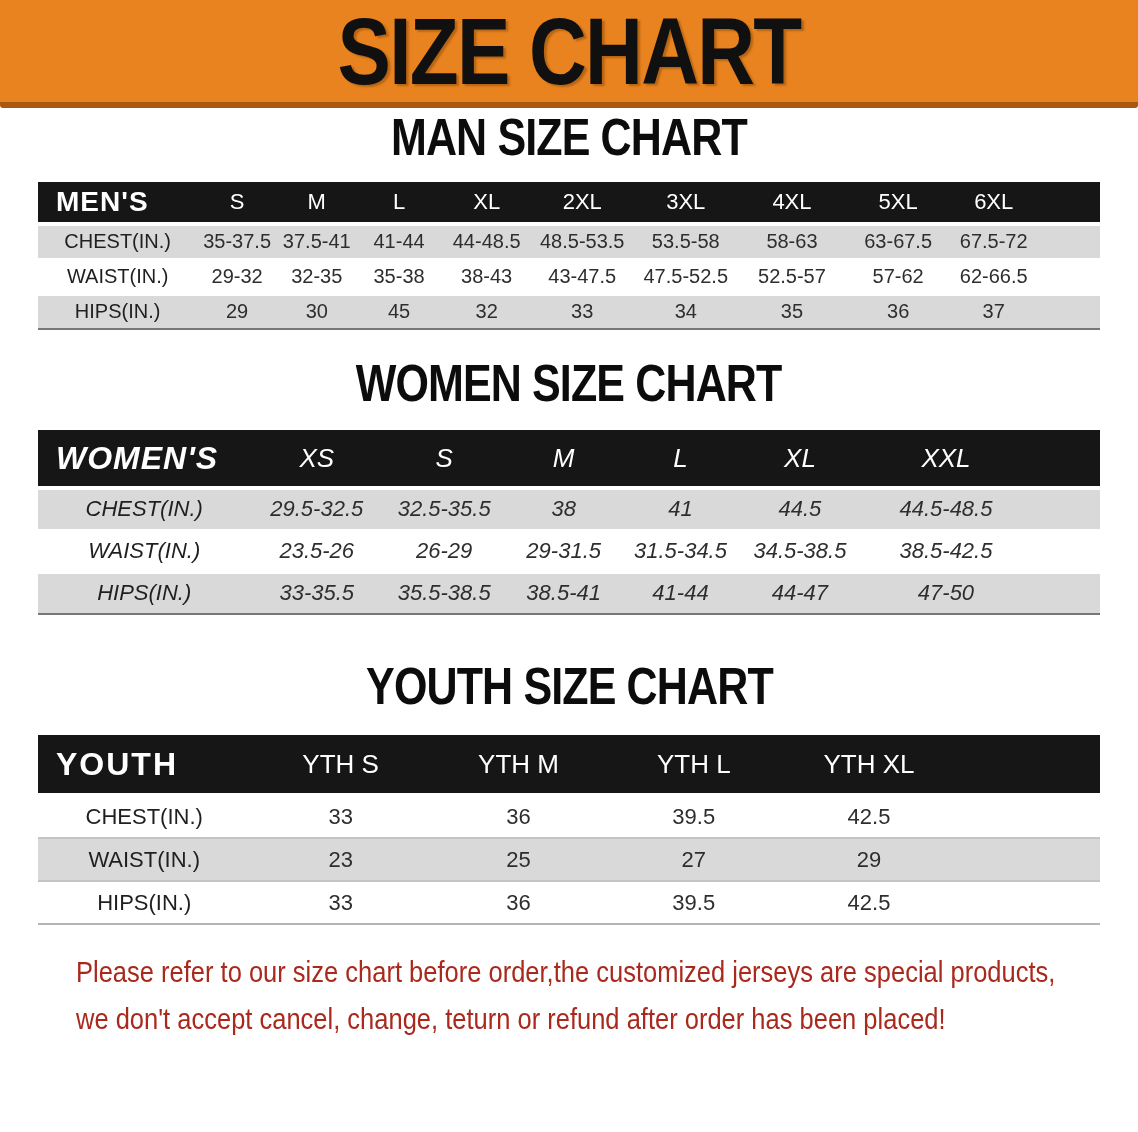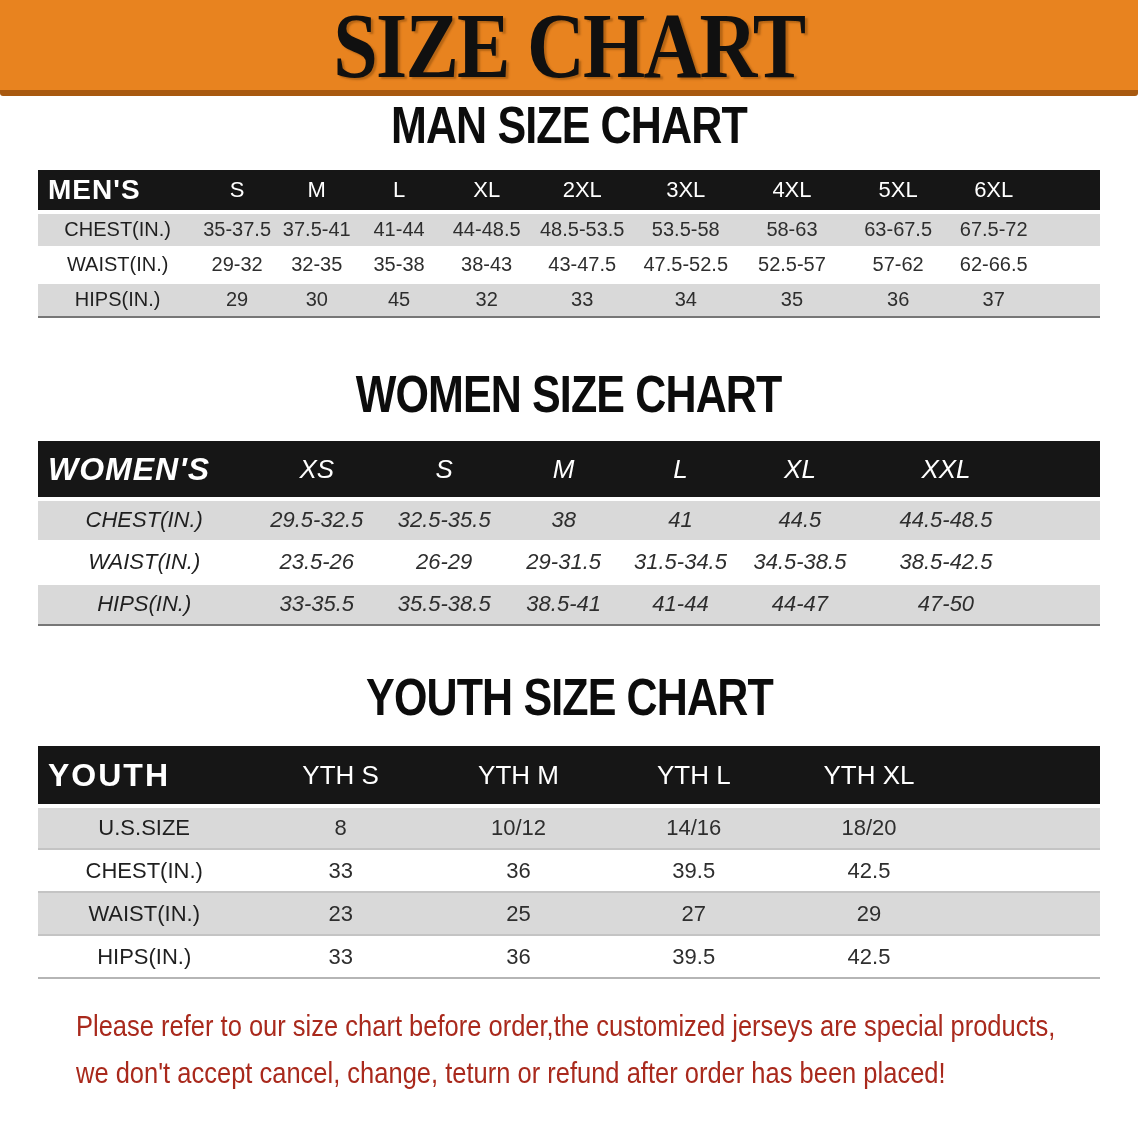--- a/index.html
+++ b/index.html
@@ -12,28 +12,27 @@
   *{box-sizing:border-box;}
   html,body{margin:0;padding:0;}
   body{
     width:1138px;
     background:#ffffff;
     font-family:"Liberation Sans", sans-serif;
     color:#222;
   }
   
   .banner{
-    height:96px;
+    height:108px;
     background:var(--banner-bg);
     border-bottom:6px solid var(--banner-edge);
     display:flex;
     align-items:center;
     justify-content:center;
     border-radius:0 0 3px 3px;
-    font-family:Liberation Serif, serif;
   }
   .banner-title{
     font-size:92px;
     font-weight:bold;
     color:#101010;
     letter-spacing:-2px;
     line-height:1;
     transform:scaleX(0.87) scaleY(1.02);
     transform-origin:center;
     white-space:nowrap;
@@ -50,40 +49,40 @@
     display:inline-block;
     font-size:50px;
     font-weight:bold;
     color:#0c0c0c;
     letter-spacing:-1px;
     transform:scaleX(0.86) scaleY(1.04);
     transform-origin:center;
     white-space:nowrap;
   }
   .sec-men h2{margin-top:4px;margin-bottom:20px;}
-  .sec-women h2{margin-top:51px;margin-bottom:22px;}
+  .sec-women h2{margin-top:28px;margin-bottom:22px;}
   .sec-youth h2{margin-top:46px;margin-bottom:24px;}
 
   
   table.size-table{
     width:100%;
     border-collapse:collapse;
     table-layout:fixed;
   }
   table.size-table thead th{
     background:var(--header-bg);
     color:#ffffff;
     font-weight:normal;
     text-align:center;
     vertical-align:middle;
     border-bottom:4px solid #ffffff;
   }
   table.size-table thead th.corner{
     text-align:left;
-    padding-left:10px;
+    padding-left:18px;
     font-weight:bold;
   }
   table.size-table td{
     text-align:center;
     vertical-align:middle;
     color:#2e2e2e;
   }
   table.size-table td.rowlabel{color:#1f1f1f;}
   table.size-table tbody tr.shade td{background:var(--shade-row);}
   table.size-table tbody tr.plain td{background:#ffffff;}
@@ -286,28 +285,20 @@
           <tr>
             <th class="corner">YOUTH</th>
             <th>YTH S</th>
             <th>YTH M</th>
             <th>YTH L</th>
             <th>YTH XL</th>
             <th class="spacer"></th>
           </tr>
         </thead>
         <tbody>
-          <tr class="shade">
-            <td class="rowlabel">U.S.SIZE</td>
-            <td>8</td>
-            <td>10/12</td>
-            <td>14/16</td>
-            <td>18/20</td>
-            <td class="spacer"></td>
-          </tr>
           <tr class="plain">
             <td class="rowlabel">CHEST(IN.)</td>
             <td>33</td>
             <td>36</td>
             <td>39.5</td>
             <td>42.5</td>
             <td class="spacer"></td>
           </tr>
           <tr class="shade">
             <td class="rowlabel">WAIST(IN.)</td>

